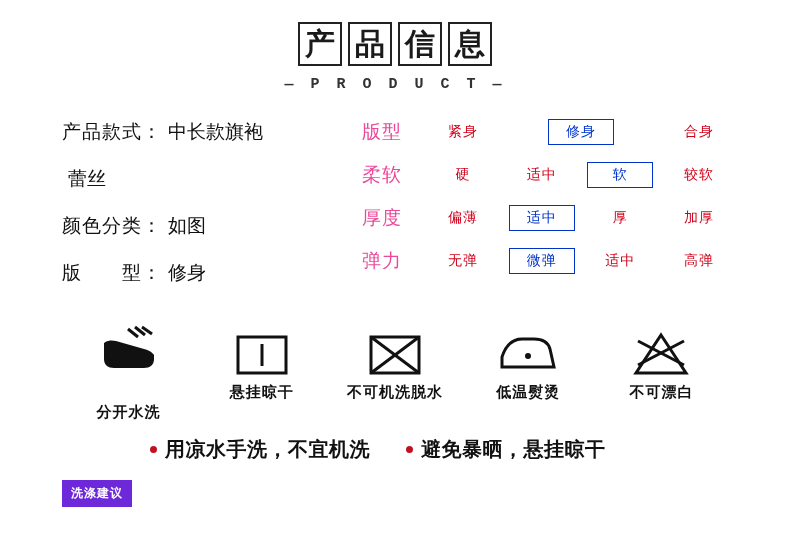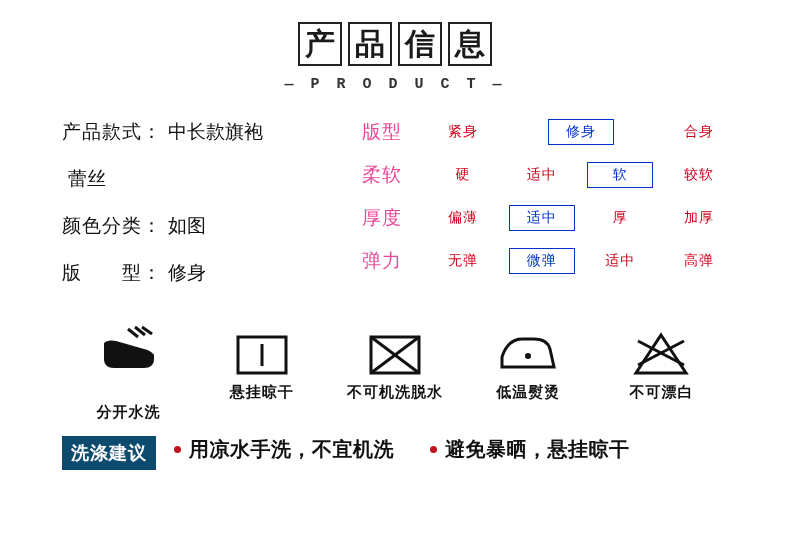--- a/index.html
+++ b/index.html
@@ -133,27 +133,28 @@
   .care-item.offset .care-label { margin-top: 20px; }
 
   
   .advice {
     display: flex;
     align-items: flex-start;
     padding: 14px 62px 0 62px;
     box-sizing: border-box;
   }
   .advice-badge {
-    background: #0c4a6e;
+    background: #6d28d9;
     color: #fff;
-    font-size: 18px;
+    font-size: 12px;
     font-weight: bold;
     padding: 5px 9px;
     letter-spacing: 1px;
     white-space: nowrap;
+    margin-top: 44px;
   }
   .advice-lines {
     margin-left: 18px;
     flex: 1;
   }
   .advice-line {
     display: flex;
     margin-bottom: 10px;
   }
   .advice-item {

